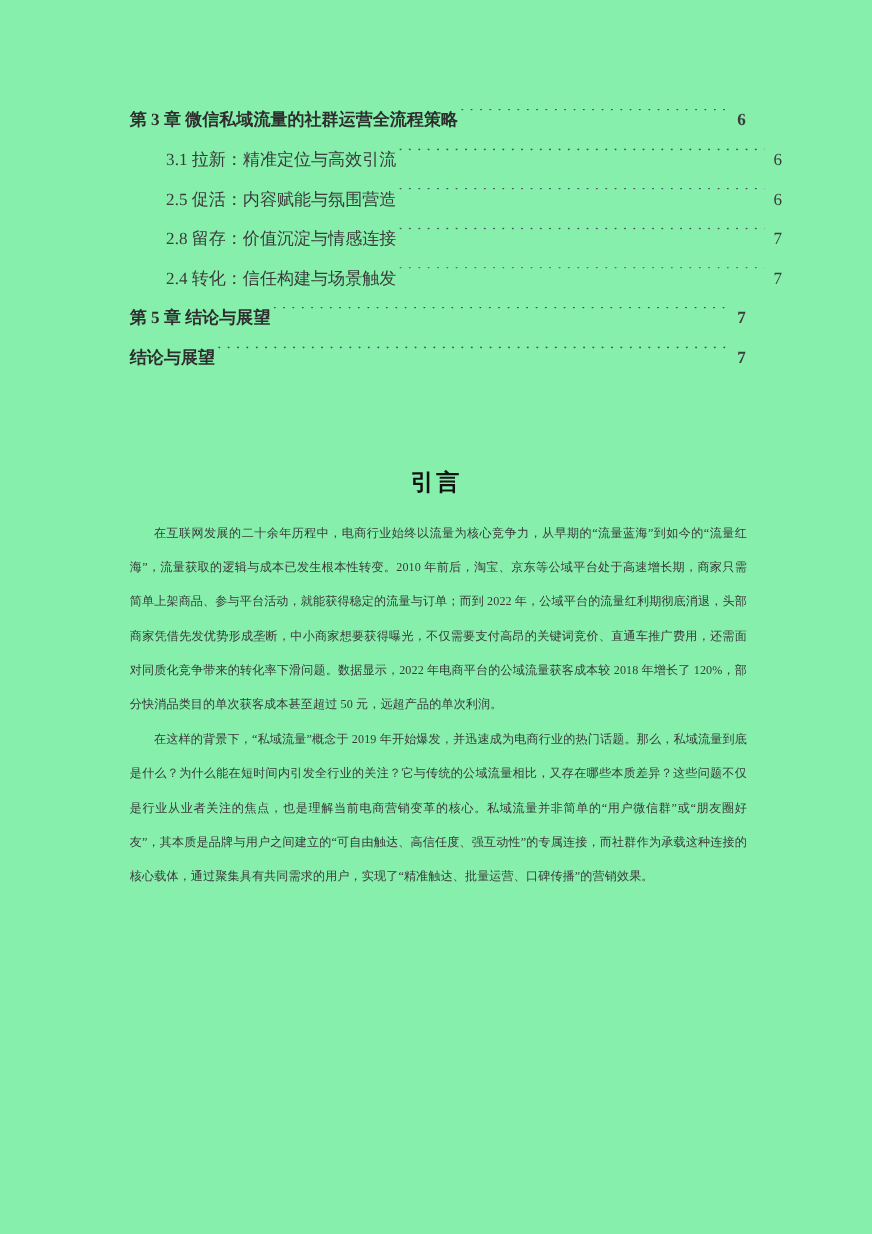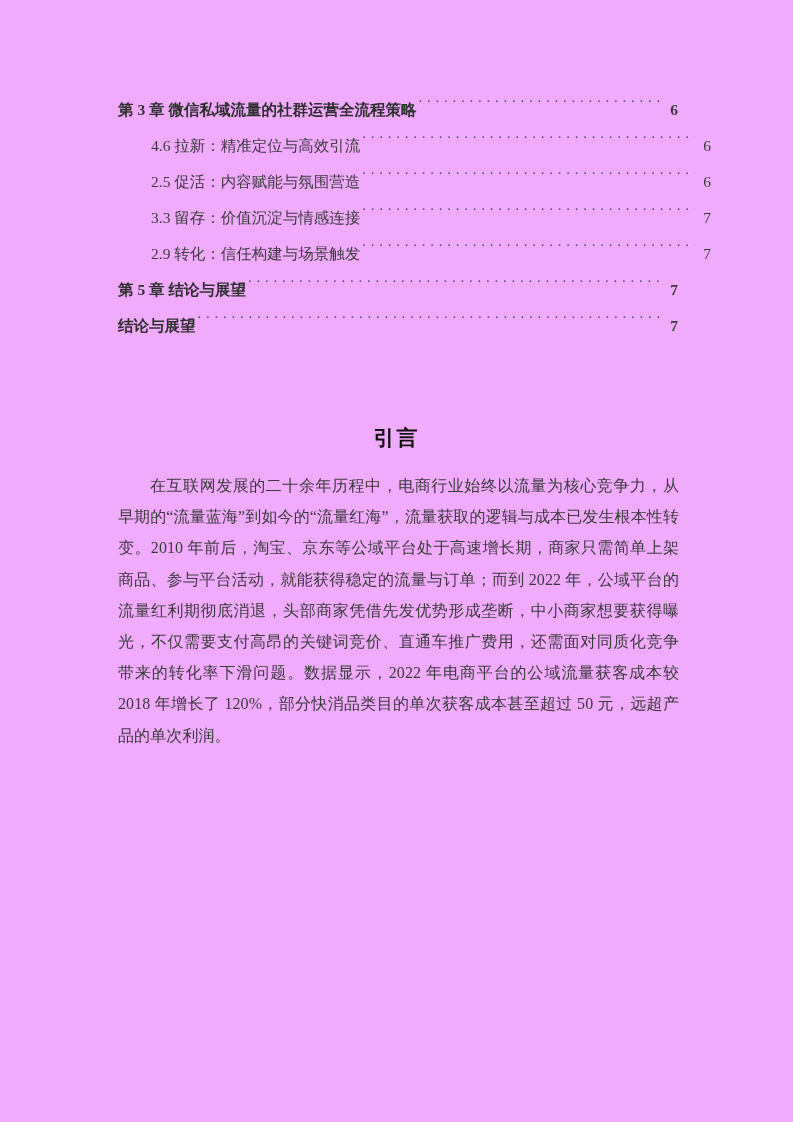--- a/index.html
+++ b/index.html
@@ -10,21 +10,21 @@
   }
   body {
     font-family: "Liberation Serif", "DejaVu Serif", serif;
     -webkit-font-smoothing: antialiased;
   }
   .page {
     position: relative;
     width: 793px;
     height: 1122px;
     margin: 0 auto;
-    background: #f0abfc;
+    background: #86efac;
     overflow: hidden;
     box-sizing: border-box;
   }
 
   
   .toc {
     position: absolute;
     left: 118px;
     top: 92px;
     width: 560px;
@@ -95,21 +95,21 @@
   
   .body-copy {
     position: absolute;
     left: 118px;
     top: 470px;
     width: 561px;
   }
   .body-paragraph {
     margin: 0;
     font-family: "Liberation Serif", "DejaVu Serif", serif;
-    font-size: 16px;
+    font-size: 11px;
     line-height: 31.2px;
     color: #3a3a3a;
     text-align: justify;
     text-justify: inter-ideograph;
     text-indent: 2em;
     letter-spacing: 0.1px;
   }
 </style>
 </head>
 <body>
@@ -118,39 +118,39 @@
 
   <div class="toc">
 
     <div class="toc-entry level-1">
       <span class="toc-text">第 3 章  微信私域流量的社群运营全流程策略</span>
       <span class="toc-leader"></span>
       <span class="toc-page">6</span>
     </div>
 
     <div class="toc-entry level-2">
-      <span class="toc-text">4.6 拉新：精准定位与高效引流</span>
+      <span class="toc-text">3.1 拉新：精准定位与高效引流</span>
       <span class="toc-leader"></span>
       <span class="toc-page">6</span>
     </div>
 
     <div class="toc-entry level-2">
       <span class="toc-text">2.5 促活：内容赋能与氛围营造</span>
       <span class="toc-leader"></span>
       <span class="toc-page">6</span>
     </div>
 
     <div class="toc-entry level-2">
-      <span class="toc-text">3.3 留存：价值沉淀与情感连接</span>
+      <span class="toc-text">2.8 留存：价值沉淀与情感连接</span>
       <span class="toc-leader"></span>
       <span class="toc-page">7</span>
     </div>
 
     <div class="toc-entry level-2">
-      <span class="toc-text">2.9 转化：信任构建与场景触发</span>
+      <span class="toc-text">2.4 转化：信任构建与场景触发</span>
       <span class="toc-leader"></span>
       <span class="toc-page">7</span>
     </div>
 
     <div class="toc-entry level-1">
       <span class="toc-text">第 5 章  结论与展望</span>
       <span class="toc-leader"></span>
       <span class="toc-page">7</span>
     </div>
 
@@ -159,15 +159,16 @@
       <span class="toc-leader"></span>
       <span class="toc-page">7</span>
     </div>
 
   </div>
 
   <h1 class="section-heading">引言</h1>
 
   <div class="body-copy">
     <p class="body-paragraph">在互联网发展的二十余年历程中，电商行业始终以流量为核心竞争力，从早期的“流量蓝海”到如今的“流量红海”，流量获取的逻辑与成本已发生根本性转变。2010 年前后，淘宝、京东等公域平台处于高速增长期，商家只需简单上架商品、参与平台活动，就能获得稳定的流量与订单；而到 2022 年，公域平台的流量红利期彻底消退，头部商家凭借先发优势形成垄断，中小商家想要获得曝光，不仅需要支付高昂的关键词竞价、直通车推广费用，还需面对同质化竞争带来的转化率下滑问题。数据显示，2022 年电商平台的公域流量获客成本较 2018 年增长了 120%，部分快消品类目的单次获客成本甚至超过 50 元，远超产品的单次利润。</p>
+    <p class="body-paragraph">在这样的背景下，“私域流量”概念于 2019 年开始爆发，并迅速成为电商行业的热门话题。那么，私域流量到底是什么？为什么能在短时间内引发全行业的关注？它与传统的公域流量相比，又存在哪些本质差异？这些问题不仅是行业从业者关注的焦点，也是理解当前电商营销变革的核心。私域流量并非简单的“用户微信群”或“朋友圈好友”，其本质是品牌与用户之间建立的“可自由触达、高信任度、强互动性”的专属连接，而社群作为承载这种连接的核心载体，通过聚集具有共同需求的用户，实现了“精准触达、批量运营、口碑传播”的营销效果。</p>
   </div>
 
 </div>
 
 </body></html>

